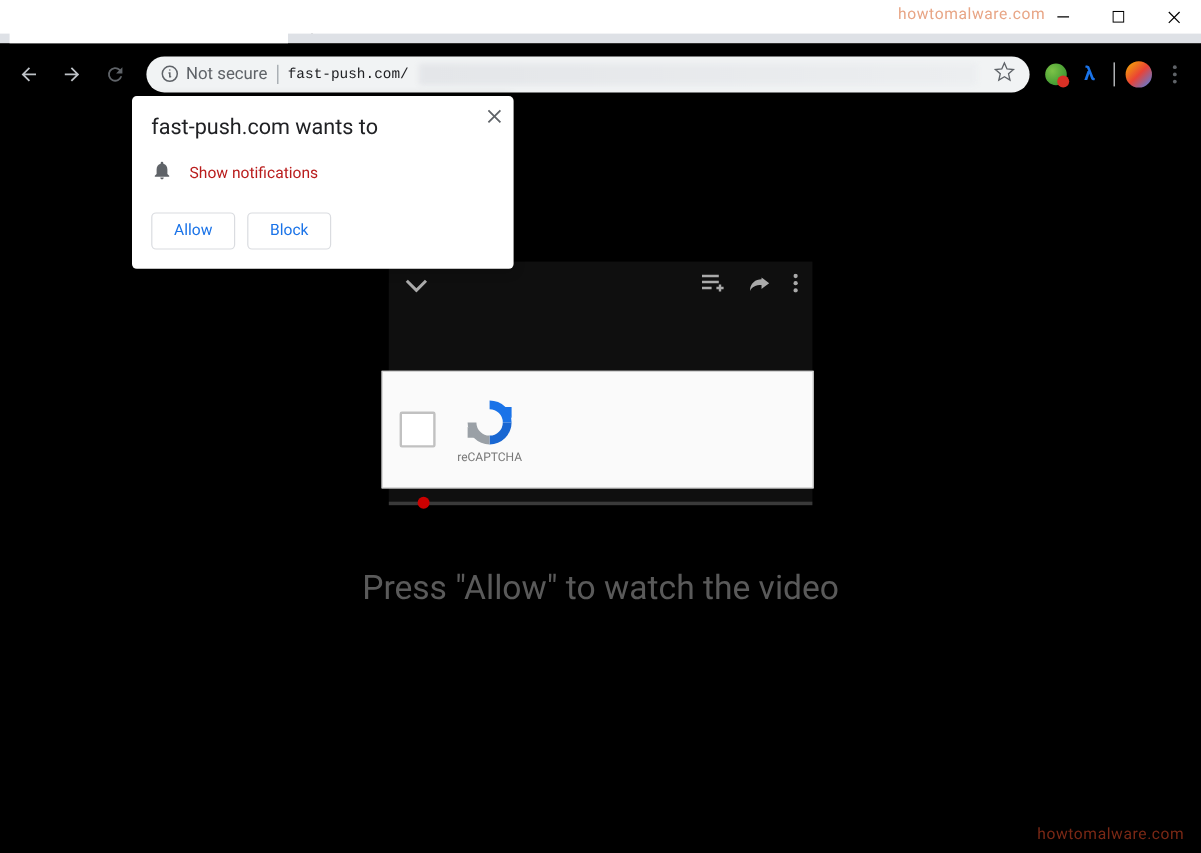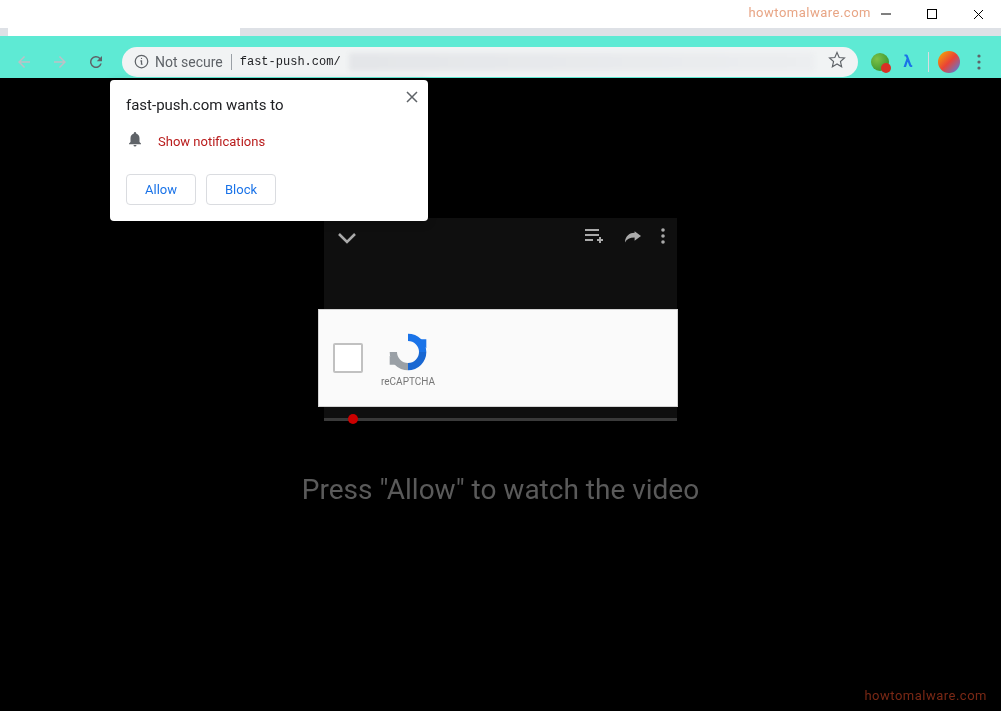--- a/index.html
+++ b/index.html
@@ -14,40 +14,40 @@
 
 .tab-strip { height: 36px; background: #dee1e6; display: flex; align-items: flex-end; padding-left: 8px; }
 .tab { background: #fff; border-radius: 8px 8px 0 0; height: 34px; width: 232px; display: flex; align-items: center; padding: 0 10px; gap: 8px; position: relative; }
 .tab-favicon { width: 16px; height: 16px; border-radius: 50%; border: 1.5px solid #5f6368; display: flex; align-items: center; justify-content: center; }
 .tab-favicon::before { content: ""; width: 8px; height: 8px; border: 1.5px solid #5f6368; border-radius: 50%; border-top-color: transparent; border-left-color: transparent; transform: rotate(-45deg); }
 .tab-title { flex: 1; font-size: 12px; color: #3c4043; }
 .tab-close { width: 16px; height: 16px; display: flex; align-items: center; justify-content: center; color: #5f6368; font-size: 14px; }
 .new-tab { width: 28px; height: 28px; display: flex; align-items: center; justify-content: center; color: #5f6368; font-size: 18px; margin-left: 6px; }
 
 
-.toolbar { height: 52px; background: #5eead4; display: flex; align-items: center; padding: 0 8px; gap: 4px; border-bottom: 1px solid #e0e0e0; }
+.toolbar { height: 52px; background: #000000; display: flex; align-items: center; padding: 0 8px; gap: 4px; border-bottom: 1px solid #e0e0e0; }
 .nav-btn { width: 32px; height: 32px; display: flex; align-items: center; justify-content: center; color: #5f6368; border-radius: 50%; }
 .nav-btn.disabled { color: #bdc1c6; }
 .omnibox { flex: 1; height: 30px; background: #f1f3f4; border-radius: 15px; display: flex; align-items: center; padding: 0 12px; gap: 8px; margin: 0 6px; }
 .omni-info { display: flex; align-items: center; gap: 6px; color: #5f6368; font-size: 14px; }
 .omni-sep { width: 1px; height: 16px; background: #9aa0a6; }
 .omni-url { color: #202124; font-size: 12px; font-family: Liberation Mono, monospace; }
 .omni-blur { flex: 1; height: 18px; background: linear-gradient(90deg, #e4e6e9, #eceef0); border-radius: 2px; filter: blur(2px); margin-right: 6px; }
 .omni-star { color: #5f6368; }
 .ext-icon { width: 24px; height: 24px; display: flex; align-items: center; justify-content: center; }
 .ext-globe { width: 18px; height: 18px; border-radius: 50%; background: radial-gradient(circle at 6px 6px, #7cc247, #2a8a2a); position: relative; }
 .ext-globe::after { content: ""; position: absolute; right: -2px; bottom: -2px; width: 10px; height: 10px; border-radius: 50%; background: #d93025; }
 .ext-lambda { font-size: 16px; color: #1a73e8; font-weight: bold; }
 .ext-sep { width: 1px; height: 20px; background: #dadce0; margin: 0 4px; }
 .avatar { width: 22px; height: 22px; border-radius: 50%; background: linear-gradient(135deg, #f4b400, #ea4335, #4285f4); }
 .menu-dots { width: 28px; height: 28px; display: flex; align-items: center; justify-content: center; color: #5f6368; }
 
 
 .notif-prompt { position: absolute; left: 110px; top: 80px; width: 318px; background: #fff; box-shadow: 0 2px 10px rgba(0,0,0,0.2); border-radius: 4px; padding: 16px; z-index: 100; }
-.notif-title { font-size: 15px; color: #202124; margin-bottom: 16px; }
+.notif-title { font-size: 18px; color: #202124; margin-bottom: 16px; }
 .notif-close { position: absolute; right: 10px; top: 8px; color: #5f6368; font-size: 16px; }
 .notif-row { display: flex; align-items: center; gap: 14px; margin-bottom: 22px; }
 .notif-bell { color: #5f6368; }
 .notif-text { font-size: 13px; color: #b91c1c; }
 .notif-buttons { display: flex; justify-content: flex-start; gap: 10px; }
 .notif-btn { border: 1px solid #dadce0; background: #fff; color: #1a73e8; font-size: 13px; padding: 7px 18px; border-radius: 4px; }
 
 
 .page { position: absolute; left: 0; top: 78px; right: 0; bottom: 0; background: #000; }
 .player { position: absolute; left: 324px; top: 140px; width: 353px; height: 200px; background: #0f0f0f; }

